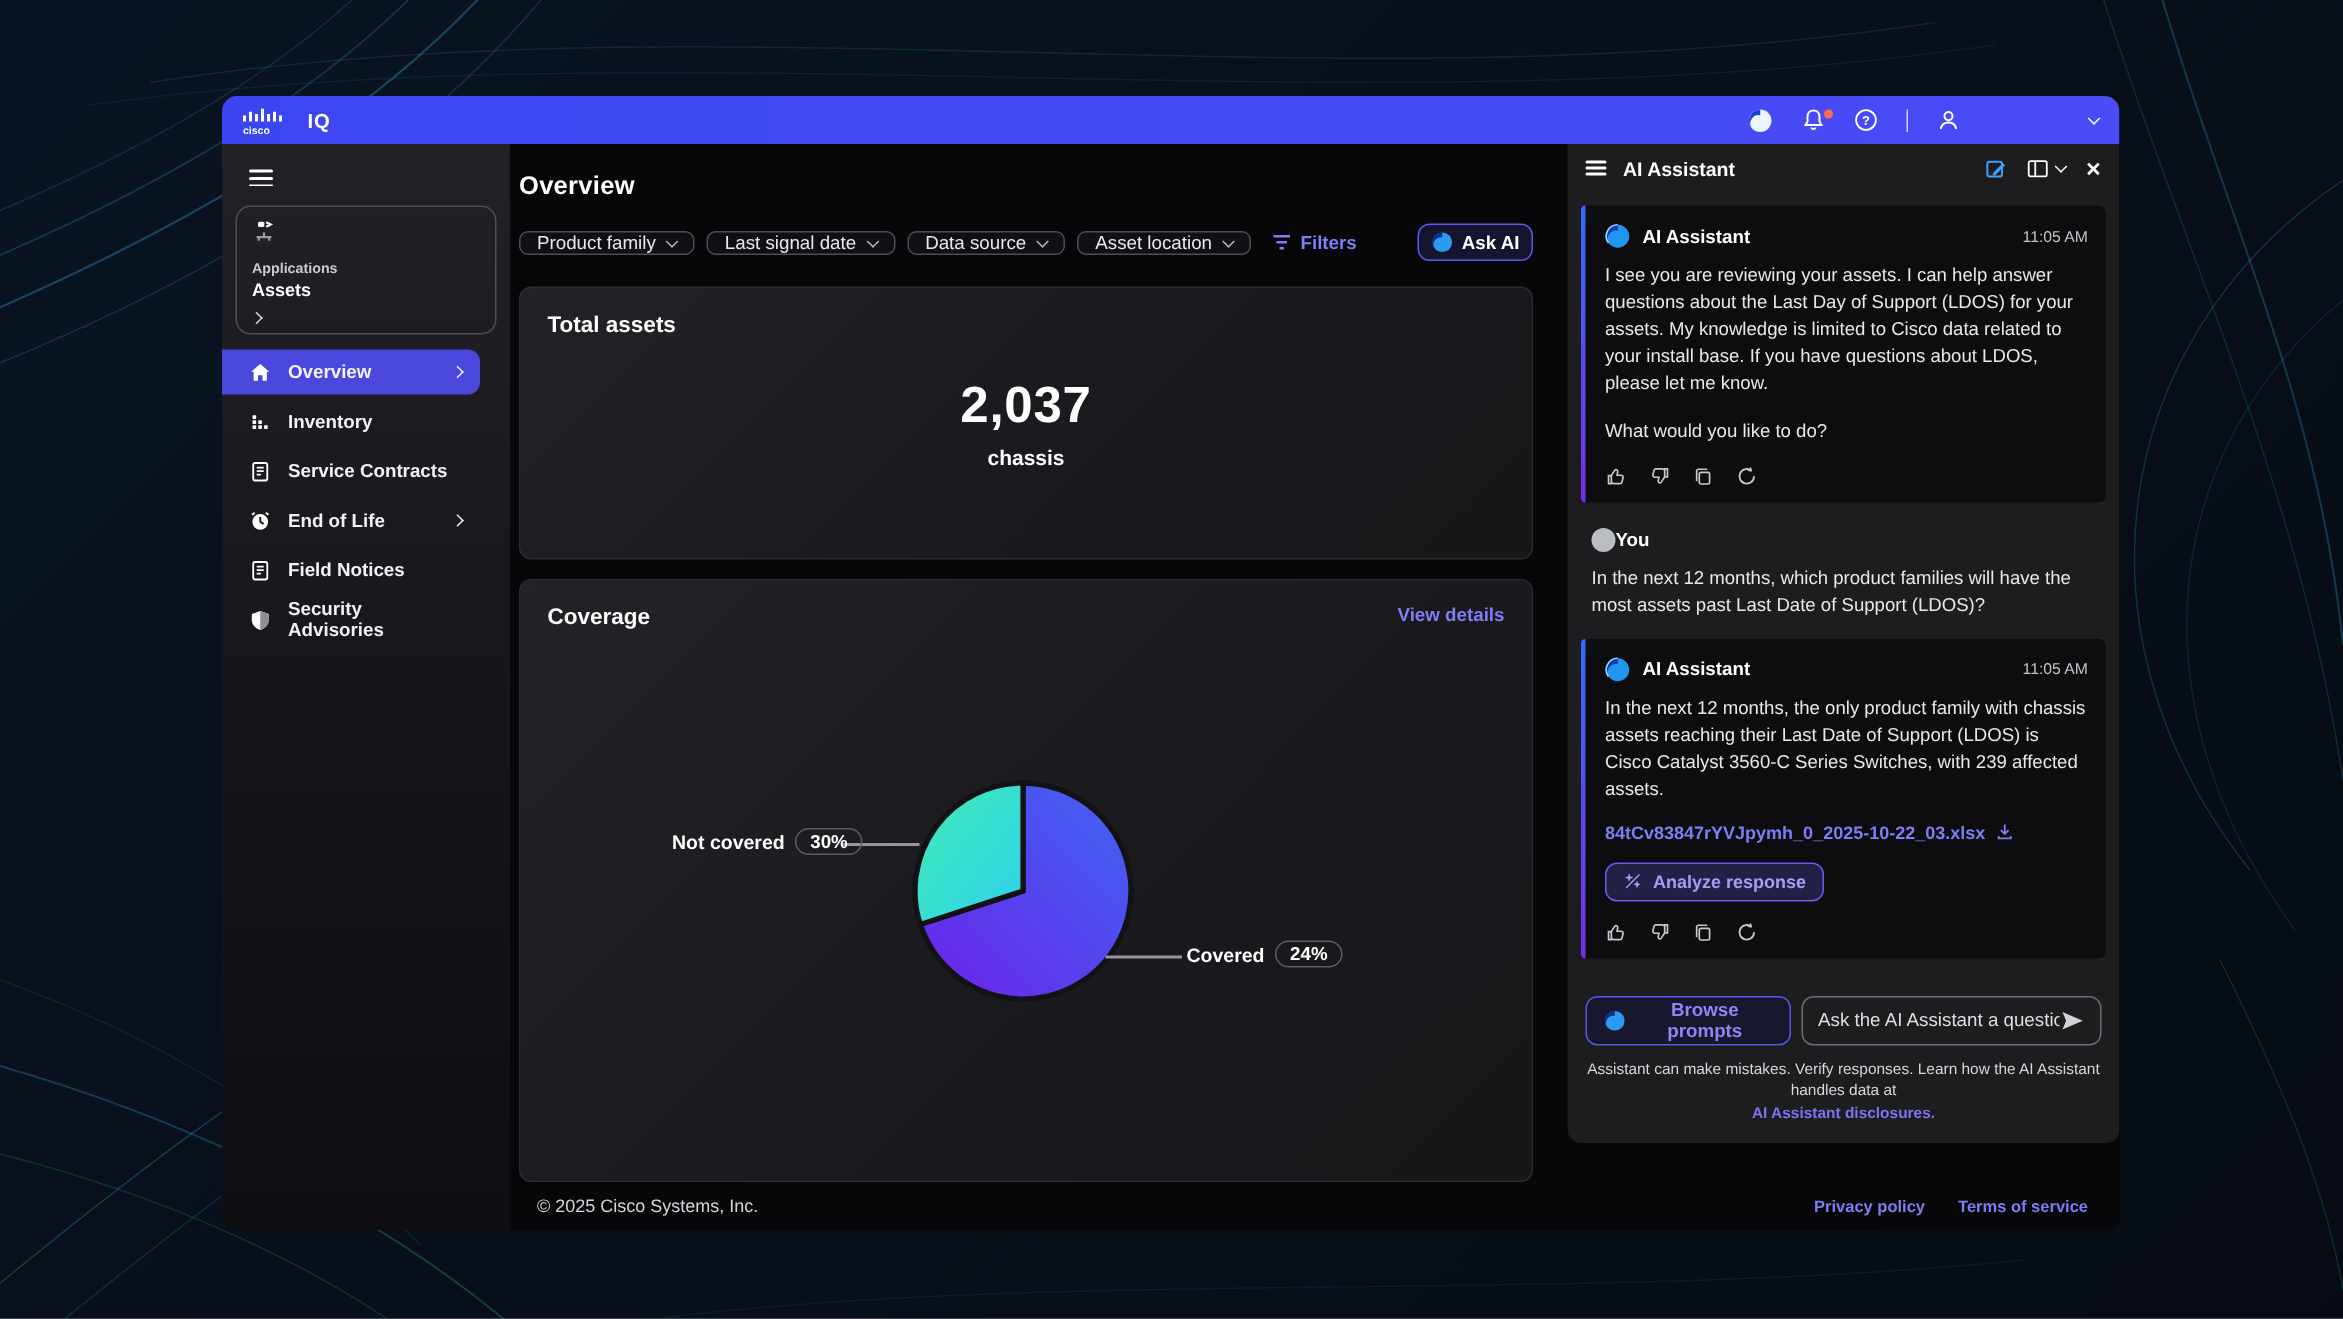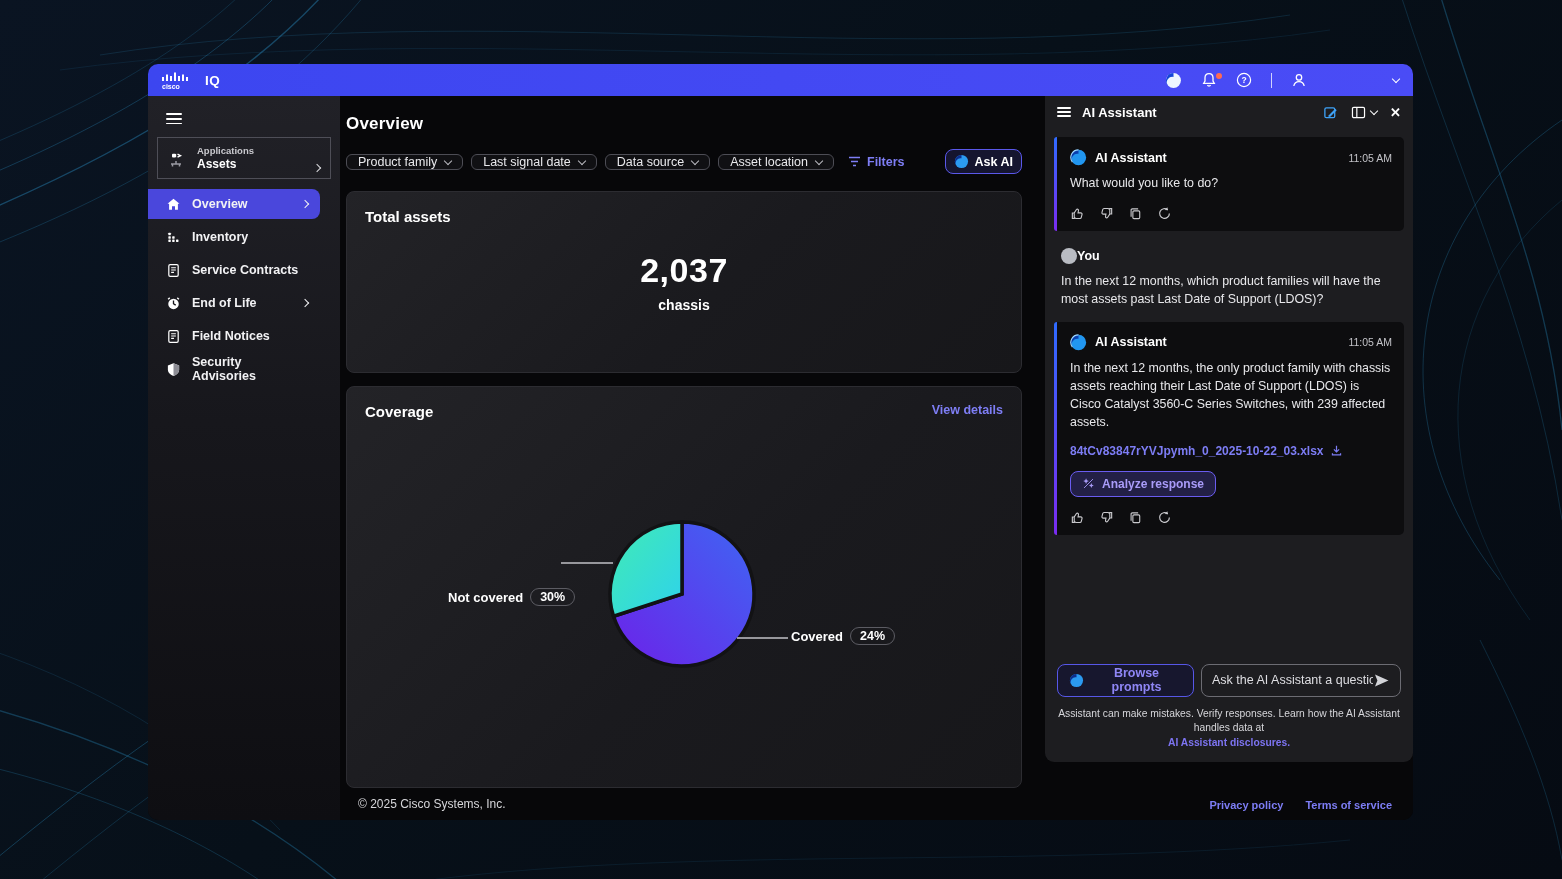--- a/index.html
+++ b/index.html
@@ -28,22 +28,22 @@
   .chev { display:inline-block; width:6px; height:6px; border-right:1.6px solid currentColor; border-bottom:1.6px solid currentColor; }
   .chev.down { transform:rotate(45deg); margin-top:-3px; }
   .chev.right { transform:rotate(-45deg); }
 
   .body { display:flex; height:724px; }
 
   
   .sidebar { width:192px; flex:none; background:linear-gradient(180deg,#212127 0%,#17171c 45%,#0e0e12 100%); padding-top:14px; }
   .burger { width:16px; margin-left:18px; cursor:pointer; }
   .burger span { display:block; height:1.8px; background:#fff; margin:3px 0; border-radius:1px; }
-  .appswitch { margin:13px 9px 10px 9px; border:1px solid #4e4e57; border-radius:0;
-    padding:7px 10px; display:flex; align-items:flex-end; gap:9px; cursor:pointer; }
+  .appswitch { margin:13px 9px 10px 9px; border:1px solid #4e4e57; border-radius:10px;
+    padding:7px 10px; display:flex; align-items:flex-start; gap:9px; cursor:pointer;flex-direction:column; }
   .appswitch .txt { flex:1; }
   .appswitch .small { font-size:9.5px; color:#c9c9ce; font-weight:bold; margin-bottom:1px; }
   .appswitch .big { font-size:12px; font-weight:bold; color:#fff; }
   .nav { margin-top:8px; }
   .nav-item { display:flex; align-items:center; gap:11px; height:30px; padding:0 12px 0 18px;
     margin:3px 20px 3px 0; font-size:12.5px; font-weight:bold; color:#f2f2f4; cursor:pointer;
     border-radius:0 8px 8px 0; }
   .nav-item.active { background:#4a47dc; }
   .nav-item .lbl { flex:1; }
   .nav-item .ic { color:#fff; }
@@ -326,21 +326,21 @@
             <linearGradient id="gradNot" x1="0" y1="0" x2="1" y2="1">
               <stop offset="0" stop-color="#41EBB4"></stop>
                 <stop offset="1" stop-color="#2ED2EC"></stop>
             </linearGradient>
           </defs>
           <path d="M0 0 L0 -72 A72 72 0 1 1 -68.47 22.25 Z" fill="url(#gradCovered)" stroke="#121214" stroke-width="3.5"></path>
           <path d="M0 0 L-68.47 22.25 A72 72 0 0 1 0 -72 Z" fill="url(#gradNot)" stroke="#121214" stroke-width="3.5"></path>
         </svg>
 
         <div class="leader" style="left:214px; top:175px; width:52px;"></div>
-        <div class="callout" style="left:101px; top:165px;margin-top:36px;">
+        <div class="callout" style="left:101px; top:165px;">
           <span>Not covered</span>
           <span class="pill">30%</span>
         </div>
 
         <div class="leader" style="left:390px; top:250px; width:51px;"></div>
         <div class="callout" style="left:444px; top:240px;">
           <span>Covered</span>
           <span class="pill">24%</span>
         </div>
       </div>
@@ -378,20 +378,21 @@
           <div class="msg-card">
             <div class="msg-head">
               <svg class="ic" width="17" height="17" viewBox="0 0 16 16">
                 <circle cx="8" cy="8" r="7.2" fill="#2196f0"></circle>
                 <path d="M8 .8 A7.2 7.2 0 0 0 2.2 12.3 A5.4 5.4 0 0 1 8 4.5 Z" fill="#0a3fae"></path>
                 <path d="M8 .8 A7.2 7.2 0 0 0 2.2 12.3" fill="none" stroke="#9fd8ff" stroke-width="1"></path>
               </svg>
               <span class="msg-author">AI Assistant</span>
               <span class="msg-time">11:05 AM</span>
             </div>
+            <div class="msg-text">I see you are reviewing your assets. I can help answer questions about the Last Day of Support (LDOS) for your assets. My knowledge is limited to Cisco data related to your install base. If you have questions about LDOS, please let me know.</div>
             <div class="msg-text">What would you like to do?</div>
             <div class="msg-actions">
               <svg class="ic" width="15" height="15" viewBox="0 0 16 16">
                 <path d="M2.5 7.5h2v5.8h-2z M4.5 12.4l1.8.9h4.3c.7 0 1.3-.5 1.45-1.15l.8-3.2c.2-.85-.45-1.65-1.3-1.65H8.6l.45-2.5c.15-.8-.45-1.5-1.25-1.5-.35 0-.7.2-.9.5L4.5 7.5z" fill="none" stroke="currentColor" stroke-width="1.2"></path>
               </svg>
               <svg class="ic" width="15" height="15" viewBox="0 0 16 16">
                 <g transform="rotate(180 8 8)">
                     <path d="M2.5 7.5h2v5.8h-2z M4.5 12.4l1.8.9h4.3c.7 0 1.3-.5 1.45-1.15l.8-3.2c.2-.85-.45-1.65-1.3-1.65H8.6l.45-2.5c.15-.8-.45-1.5-1.25-1.5-.35 0-.7.2-.9.5L4.5 7.5z" fill="none" stroke="currentColor" stroke-width="1.2"></path>
                   </g>
               </svg>

